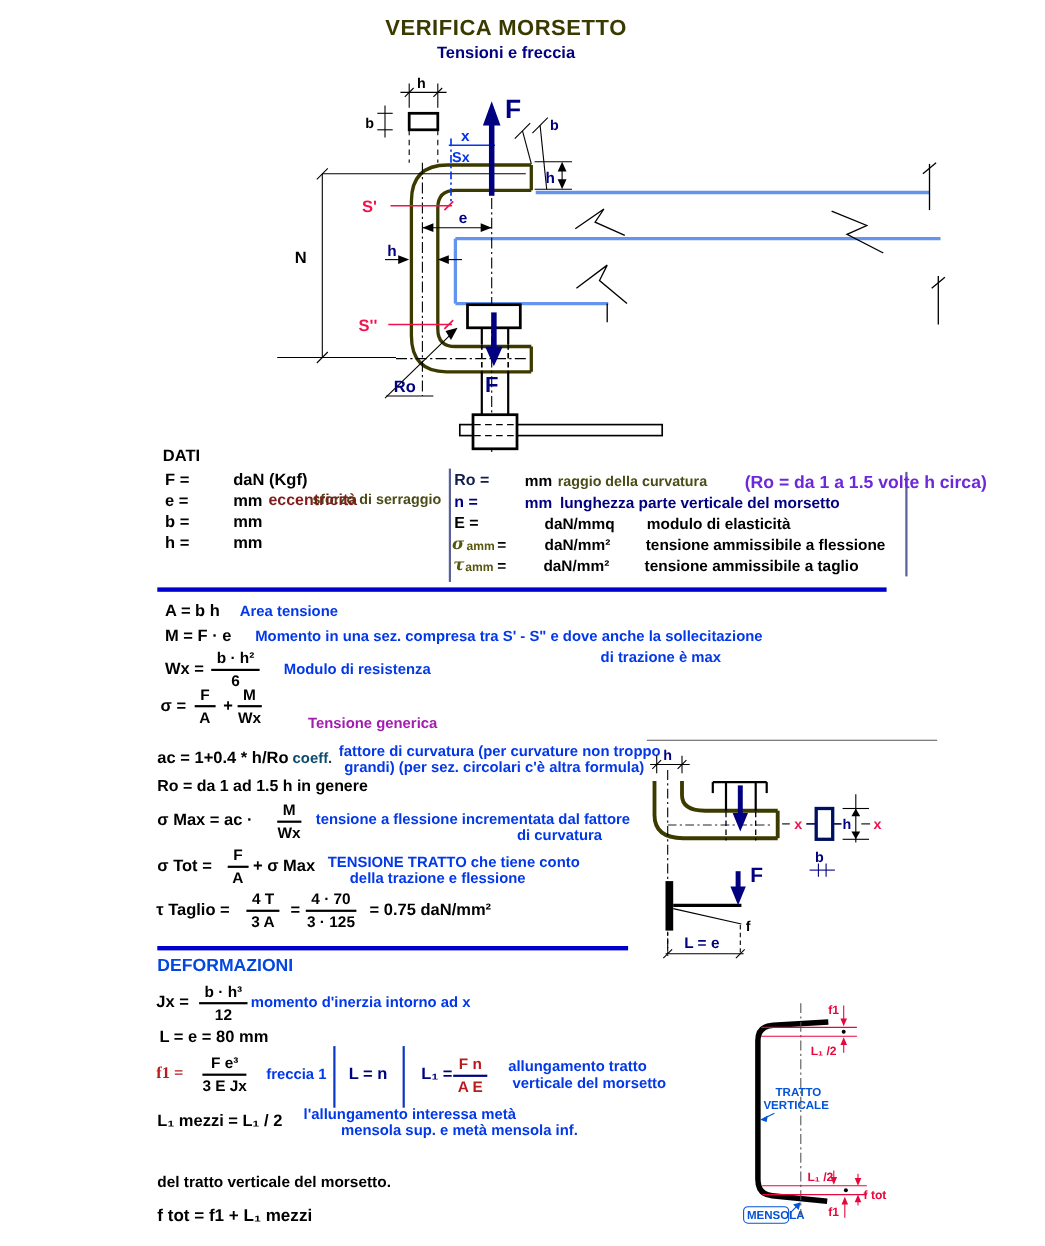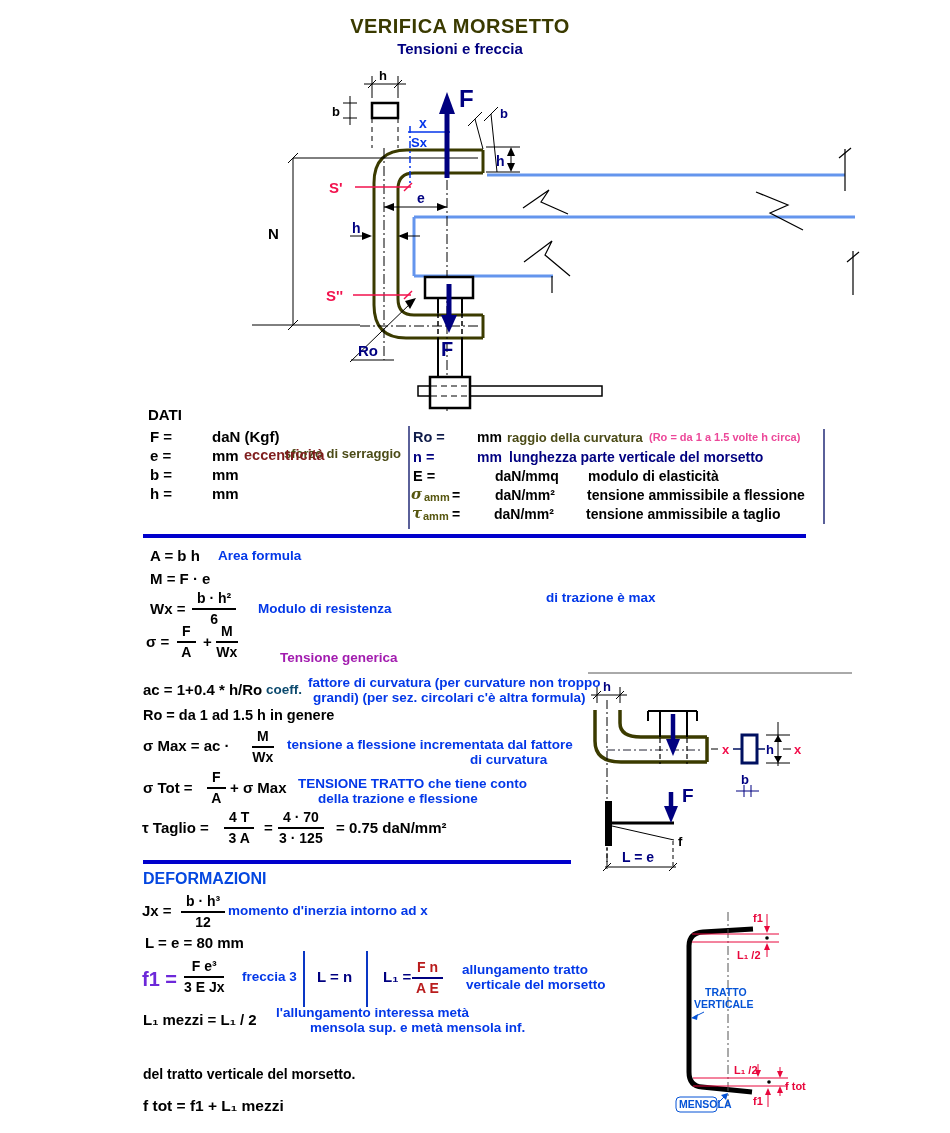--- a/index.html
+++ b/index.html
@@ -182,44 +182,45 @@
   <div class="t" style="left:212px;top:467px;font-size:15px;color:#000;">mm</div>
   <div class="t" style="left:150px;top:486px;font-size:15px;color:#000;">h =</div>
   <div class="t" style="left:212px;top:486px;font-size:15px;color:#000;">mm</div>
 
   <div class="vdiv" style="left:408px;top:426px;height:103px;"></div>
   <div class="vdiv" style="left:823px;top:429px;height:95px;"></div>
 
   <div class="t" style="left:413px;top:430px;font-size:14.5px;color:#101c4a;">Ro =</div>
   <div class="t" style="left:477px;top:430px;font-size:14px;color:#000;">mm</div>
   <div class="t" style="left:507px;top:431px;font-size:13px;color:#4b4b17;">raggio della curvatura</div>
-  <div class="t" style="left:649px;top:432px;font-size:11px;color:#ec4899;">(Ro = da 1 a 1.5 volte h  circa)</div>
+  <div class="t" style="left:677px;top:432px;font-size:16px;color:#6d28d9;">(Ro = da 1 a 1.5 volte h  circa)</div>
   <div class="t" style="left:413px;top:450px;font-size:14.5px;color:#000080;">n =</div>
   <div class="t" style="left:477px;top:450px;font-size:14px;color:#000080;">mm</div>
   <div class="t" style="left:509px;top:450px;font-size:14px;color:#000080;">lunghezza parte verticale del morsetto</div>
   <div class="t" style="left:413px;top:469px;font-size:14.5px;color:#000;">E =</div>
   <div class="t" style="left:495px;top:469px;font-size:14px;color:#000;">daN/mmq</div>
   <div class="t" style="left:588px;top:469px;font-size:14px;color:#000;">modulo di elasticità</div>
   <div class="t" style="left:411px;top:487px;font-size:15px;color:#56560f;font-family:'DejaVu Serif',serif;font-style:italic;">σ</div>
   <div class="t" style="left:424px;top:492px;font-size:11px;color:#56560f;">amm</div>
   <div class="t" style="left:452px;top:488px;font-size:14px;color:#000;">=</div>
   <div class="t" style="left:495px;top:488px;font-size:14px;color:#000;">daN/mm²</div>
   <div class="t" style="left:587px;top:488px;font-size:14px;color:#000;">tensione ammissibile a flessione</div>
   <div class="t" style="left:412px;top:506px;font-size:15px;color:#56560f;font-family:'DejaVu Serif',serif;font-style:italic;">τ</div>
   <div class="t" style="left:423px;top:511px;font-size:11px;color:#56560f;">amm</div>
   <div class="t" style="left:452px;top:507px;font-size:14px;color:#000;">=</div>
   <div class="t" style="left:494px;top:507px;font-size:14px;color:#000;">daN/mm²</div>
   <div class="t" style="left:586px;top:507px;font-size:14px;color:#000;">tensione ammissibile a taglio</div>
 
   <div class="hrule" style="left:143px;top:534px;width:663px;"></div>
 
   <div class="t" style="left:150px;top:548px;font-size:15px;color:#000;">A = b h</div>
-  <div class="t" style="left:218px;top:549px;font-size:13.5px;color:#0338e8;">Area formula</div>
+  <div class="t" style="left:218px;top:549px;font-size:13.5px;color:#0338e8;">Area tensione</div>
 
   <div class="t" style="left:150px;top:571px;font-size:15px;color:#000;">M = F · e</div>
+  <div class="t" style="left:232px;top:572px;font-size:13.5px;color:#0338e8;">Momento in una sez. compresa tra S' - S"  e dove anche la sollecitazione</div>
   <div class="t" style="left:546px;top:591px;font-size:13.5px;color:#0338e8;">di trazione è max</div>
 
   <div class="t" style="left:150px;top:601px;font-size:15px;color:#000;">Wx =</div>
   <div class="frac" style="left:192px;top:590px;">
     <span class="num">b · h²</span>
     <span class="den">6</span>
   </div>
   <div class="t" style="left:258px;top:602px;font-size:13.5px;color:#0338e8;">Modulo di resistenza</div>
 
   <div class="t" style="left:146px;top:634px;font-size:15px;color:#000;">σ =</div>
@@ -274,26 +275,26 @@
 
   <div class="t" style="left:142px;top:903px;font-size:15px;color:#000;">Jx =</div>
   <div class="frac" style="left:181px;top:893px;">
     <span class="num">b · h³</span>
     <span class="den">12</span>
   </div>
   <div class="t" style="left:228px;top:904px;font-size:13.5px;color:#0338e8;">momento d'inerzia intorno ad x</div>
 
   <div class="t" style="left:145px;top:935px;font-size:15px;color:#000;">L = e = 80 mm</div>
 
-  <div class="t" style="left:142px;top:969px;font-size:20px;color:#6d28d9;">f1 =</div>
+  <div class="t" style="left:142px;top:969px;font-size:15px;color:#b91c1c;font-family:Liberation Serif, serif;">f1 =</div>
   <div class="frac" style="left:184px;top:958px;">
     <span class="num">F  e³</span>
     <span class="den">3 E Jx</span>
   </div>
-  <div class="t" style="left:242px;top:970px;font-size:13.5px;color:#0338e8;">freccia 3</div>
+  <div class="t" style="left:242px;top:970px;font-size:13.5px;color:#0338e8;">freccia 1</div>
   <div class="vbar" style="left:303px;top:951px;height:56px;"></div>
   <div class="t" style="left:317px;top:969px;font-size:15px;color:#000080;">L = n</div>
   <div class="vbar" style="left:366px;top:951px;height:56px;"></div>
   <div class="t" style="left:383px;top:969px;font-size:15px;color:#000080;">L₁ =</div>
   <div class="frac navy" style="left:412px;top:959px;">
     <span class="num">F  n</span>
     <span class="den">A  E</span>
   </div>
   <div class="t" style="left:462px;top:963px;font-size:13.5px;color:#0338e8;">allungamento tratto</div>
   <div class="t" style="left:466px;top:978px;font-size:13.5px;color:#0338e8;">verticale del morsetto</div>

